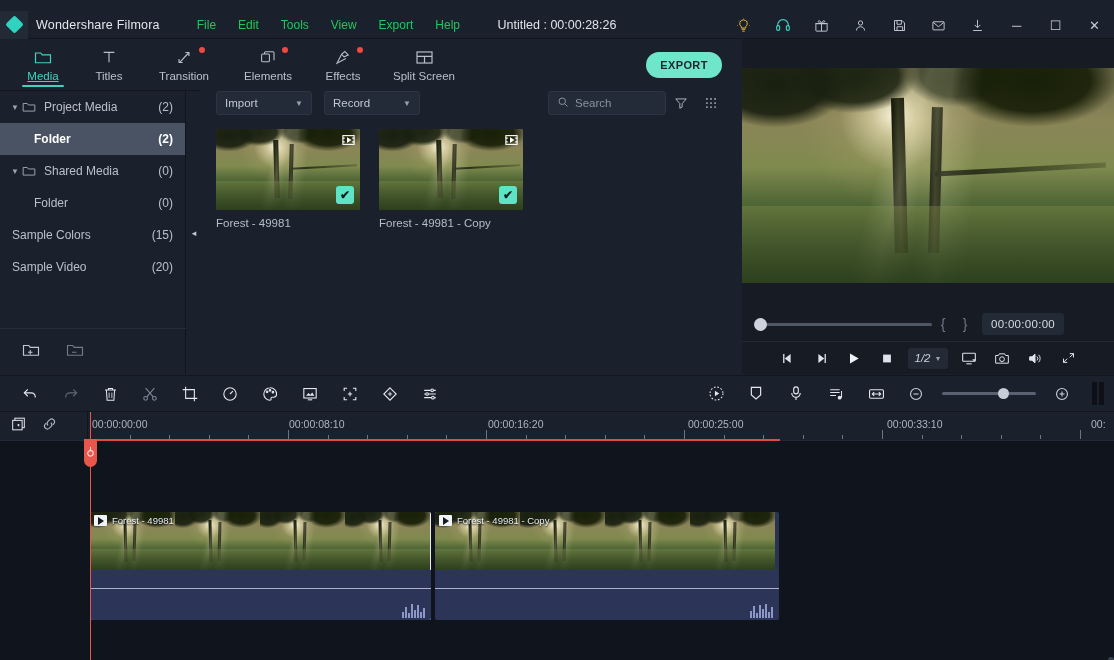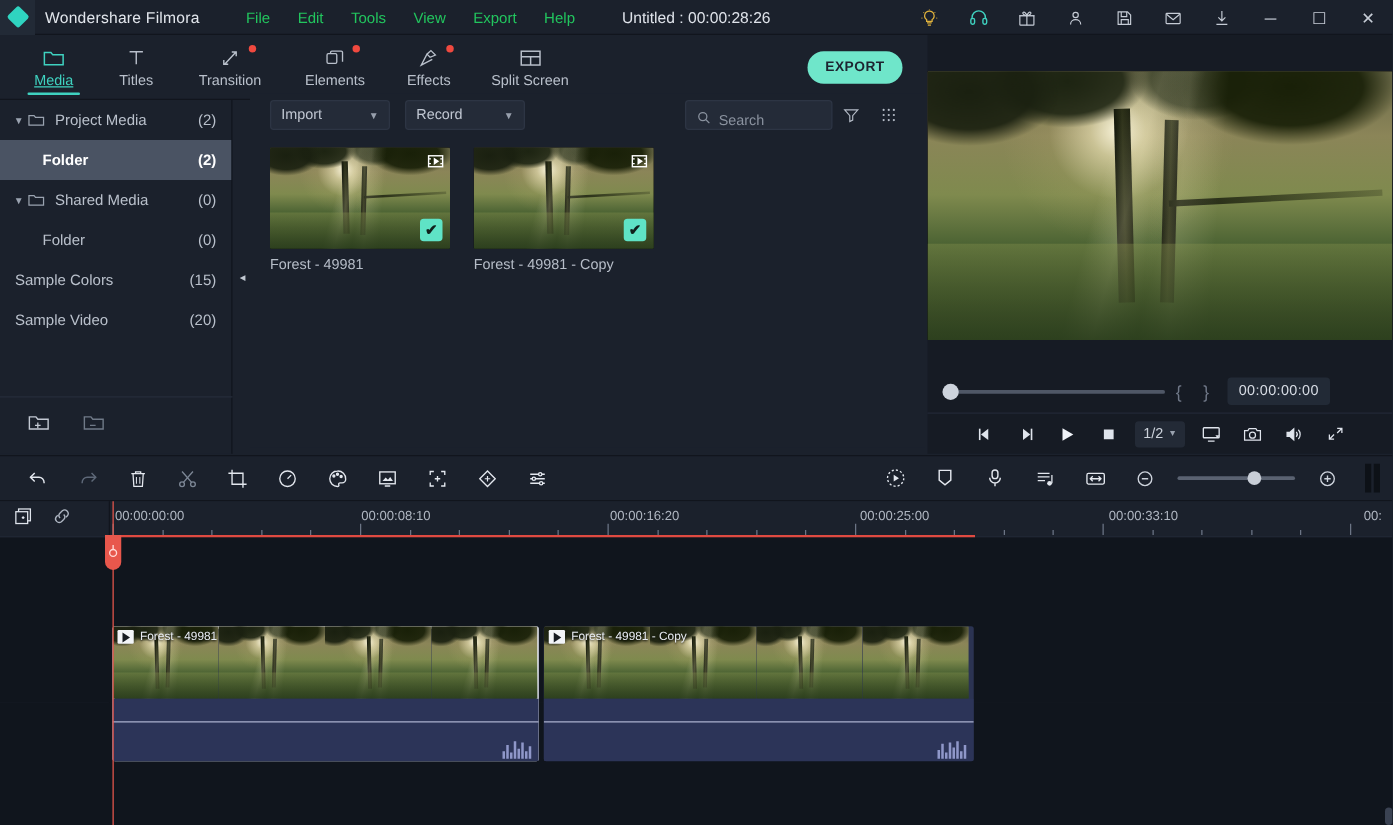--- a/index.html
+++ b/index.html
@@ -3,21 +3,21 @@
 <meta charset="utf-8">
 <style>
   * { box-sizing: border-box; margin: 0; padding: 0; }
   html, body {
     width: 1114px; height: 660px;
     background: #1b212c;
     font-family: "Liberation Sans", sans-serif;
     color: #c8cdd6;
     overflow: hidden;
   }
-  .app { position: relative; width: 1114px; height: 591px; }
+  .app { position: relative; width: 1114px; height: 591px; margin-top: 11px; }
 
   
   .titlebar {
     position: absolute; left: 0; top: 0; width: 1114px; height: 28px;
     background: #1b212c; display: flex; align-items: center;
     border-bottom: 1px solid #11151d;
   }
   .logo-box { width: 28px; height: 28px; display: flex; align-items: center; justify-content: center; background:#222a36; }
   .logo-diamond { width: 13px; height: 13px; background: #2fd4c0; transform: rotate(45deg); border-radius: 2px; }
   .brand { font-size: 12.5px; color: #e2e6ec; margin-left: 8px; letter-spacing: .2px; }
@@ -78,21 +78,21 @@
   }
   .media-toolbar { height: 34px; display:flex; align-items:center; padding: 0 14px 0 16px; }
   .dd {
     height: 24px; min-width: 96px; background: #242b38; border: 1px solid #2d3544; border-radius: 3px;
     display: flex; align-items:center; justify-content: space-between; padding: 0 8px;
     font-size: 11.5px; color: #c1c7d2; margin-right: 12px; cursor: pointer;
   }
   .dd .cv { font-size: 8px; color:#98a0ad; margin-left: 10px; }
   .searchbox {
     margin-left: auto; height: 24px; width: 118px; background: #242b38; border: 1px solid #2d3544; border-radius: 3px;
-    display:flex; align-items:flex-end; gap:6px; padding: 0 8px; font-size: 11.5px; color:#8a929f; cursor: text;
+    display:flex; align-items:center; gap:6px; padding: 0 8px; font-size: 11.5px; color:#8a929f; cursor: text;
   }
   .tool-ico { width: 30px; height: 28px; display:flex; align-items:center; justify-content:center; cursor: pointer; }
   .media-grid { display: flex; gap: 19px; padding: 9px 0 0 16px; }
   .m-item { width: 144px; cursor: pointer; }
   .m-thumb { position: relative; width: 144px; height: 81px; overflow: hidden; background:#000; border-radius: 1px; }
   .m-badge {
     position:absolute; right: 6px; bottom: 6px; width: 18px; height: 18px; border-radius: 3px;
     background: #5fe3c6; display:flex; align-items:center; justify-content:center; color:#10201c; font-size: 12px; font-weight:bold;
   }
   .m-film { position: absolute; right: 4px; top: 4px; }
@@ -122,21 +122,21 @@
 
   
   .preview { position: absolute; left: 742px; top: 28px; width: 372px; height: 335px; background: #161b24; }
   .pv-video { position:absolute; left:0; top: 29px; width: 372px; height: 215px; overflow:hidden; background:#000; }
   .pv-scrub { position:absolute; left:0; top: 268px; width: 372px; height: 34px; display:flex; align-items:center; padding: 0 12px; }
   .track { position: relative; width: 178px; height: 3px; background: #4f5766; border-radius: 2px; }
   .track .knob { position:absolute; left: 0px; top: -5px; width: 13px; height: 13px; border-radius: 50%; background: #cdd3dc; }
   .brace { width: 22px; text-align:center; font-size: 14px; color: #6f7787; cursor: pointer; }
   .tc-box { margin-left: 6px; height: 22px; background: #222a36; border-radius: 3px; display:flex; align-items:center; padding: 0 9px;
             font-size: 11.5px; color: #d7dce4; letter-spacing: .3px; }
-  .pv-controls { position:absolute; left:0; top: 302px; width: 372px; height: 33px; display:flex; align-items:center; justify-content:center; gap: 5px; border-top:1px solid #222836;}
+  .pv-controls { position:absolute; left:0; top: 302px; width: 372px; height: 33px; display:flex; align-items:center; justify-content:center; gap: 5px; border-top:1px solid #222836;font-style:italic;}
   .pc { width: 28px; height: 26px; display:flex; align-items:center; justify-content:center; cursor: pointer; }
   .qbox { height: 21px; background:#232a36; border-radius:3px; display:flex; align-items:center; gap:4px; padding: 0 7px;
           font-size: 11.5px; color:#ccd2db; margin: 0 2px; cursor: pointer; }
 
   
   .tl-toolbar { position:absolute; left:0; top: 364px; width: 1114px; height: 37px; background:#1b212c;
                 border-top:1px solid #11151d; border-bottom:1px solid #11151d; display:flex; align-items:center; }
   .tt { width: 40px; height: 37px; display:flex; align-items:center; justify-content:center; cursor: pointer; }
   .zoom-track { position:relative; width: 94px; height: 3px; background:#5a6271; border-radius:2px; margin: 0 6px; }
   .zoom-track .zknob { position:absolute; left: 56px; top:-4px; width: 11px; height: 11px; border-radius:50%; background:#c8ced7; }

